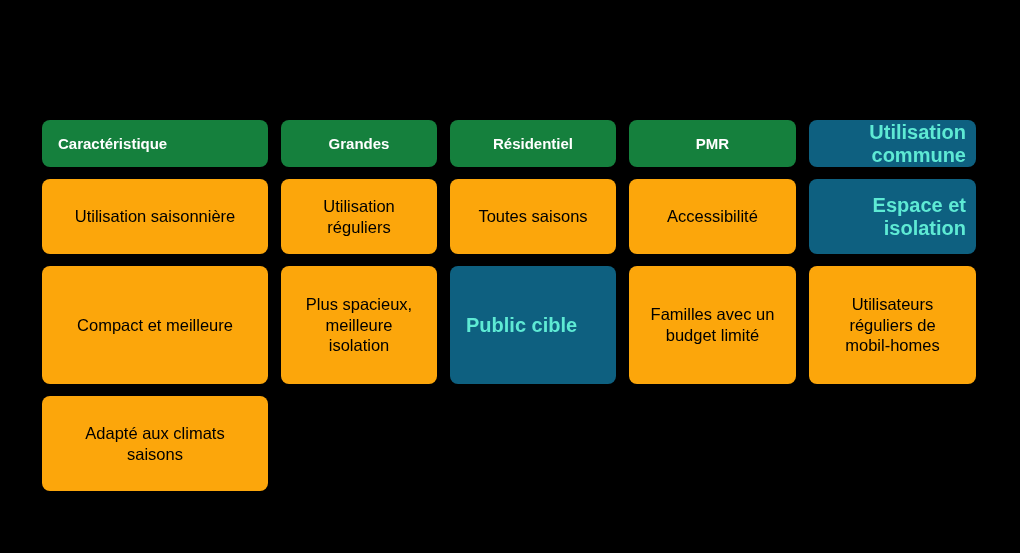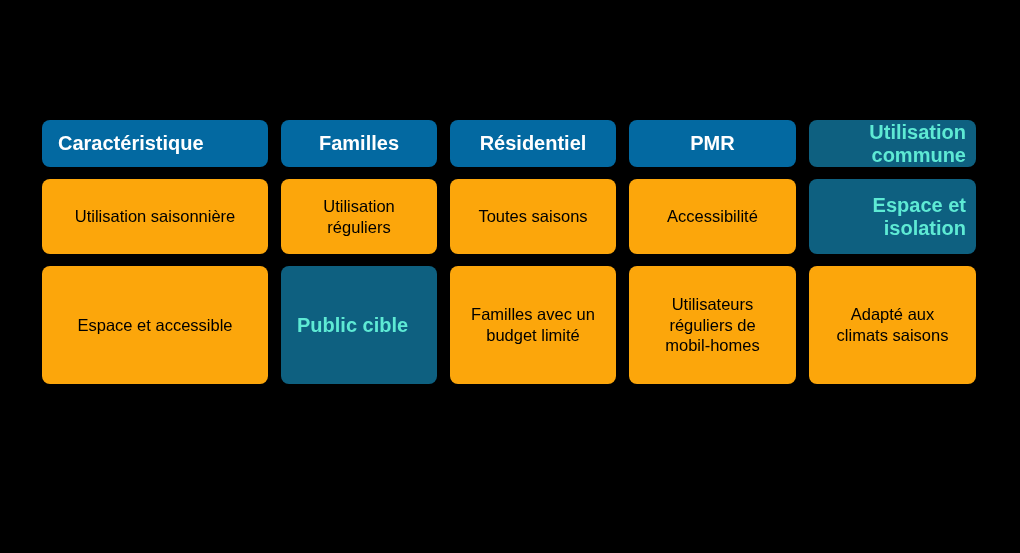--- a/index.html
+++ b/index.html
@@ -25,24 +25,24 @@
     column-gap: 13px;
     row-gap: 12px;
   }
   .hdr, .label, .cell {
     border-radius: 8px;
     display: flex;
     align-items: center;
     box-sizing: border-box;
   }
   .hdr {
-    background: #0369a1;
+    background: #15803d;
     color: #FFFFFF;
     font-weight: 700;
-    font-size: 20px;
+    font-size: 15px;
     justify-content: center;
     text-align: center;
   }
   .hdr.first {
     justify-content: flex-start;
     text-align: left;
     padding-left: 16px;
   }
   .label {
     background: #0E6080;
@@ -65,32 +65,33 @@
     padding: 0 17px;
   }
 </style>
 </head>
 <body>
 
 <div class="slide">
   <div class="table">
 
     <div class="hdr first">Caractéristique</div>
-    <div class="hdr">Familles</div>
+    <div class="hdr">Grandes</div>
     <div class="hdr">Résidentiel</div>
     <div class="hdr">PMR</div>
 
     <div class="label">Utilisation commune</div>
     <div class="cell">Utilisation saisonnière</div>
     <div class="cell">Utilisation réguliers</div>
     <div class="cell">Toutes saisons</div>
     <div class="cell">Accessibilité</div>
 
     <div class="label">Espace et isolation</div>
-    <div class="cell">Espace et accessible</div>
+    <div class="cell">Compact et meilleure</div>
+    <div class="cell">Plus spacieux, meilleure isolation</div>
 
     <div class="label">Public cible</div>
     <div class="cell">Familles avec un budget limité</div>
     <div class="cell">Utilisateurs réguliers de mobil-homes</div>
     <div class="cell">Adapté aux climats saisons</div>
 
   </div>
 </div>
 
 </body></html>

